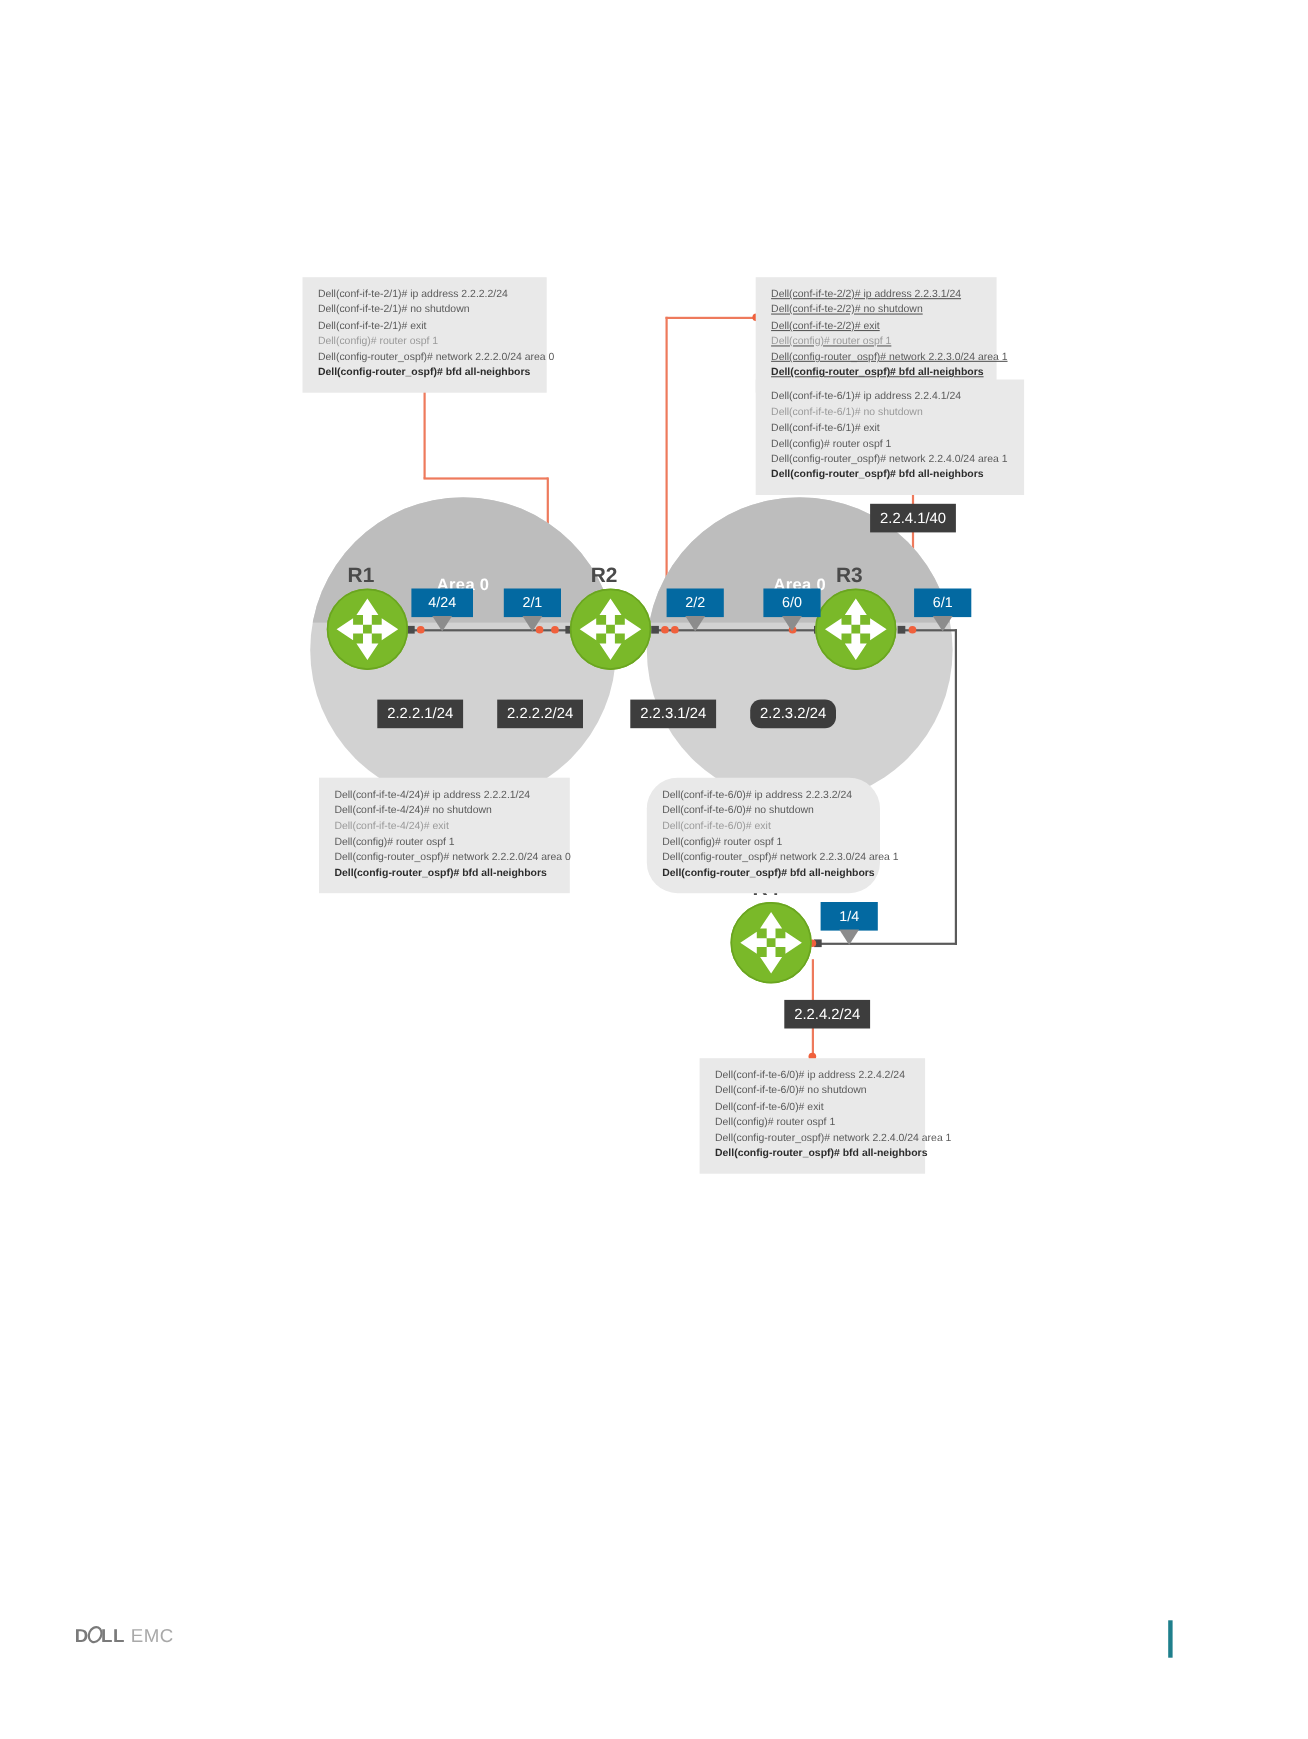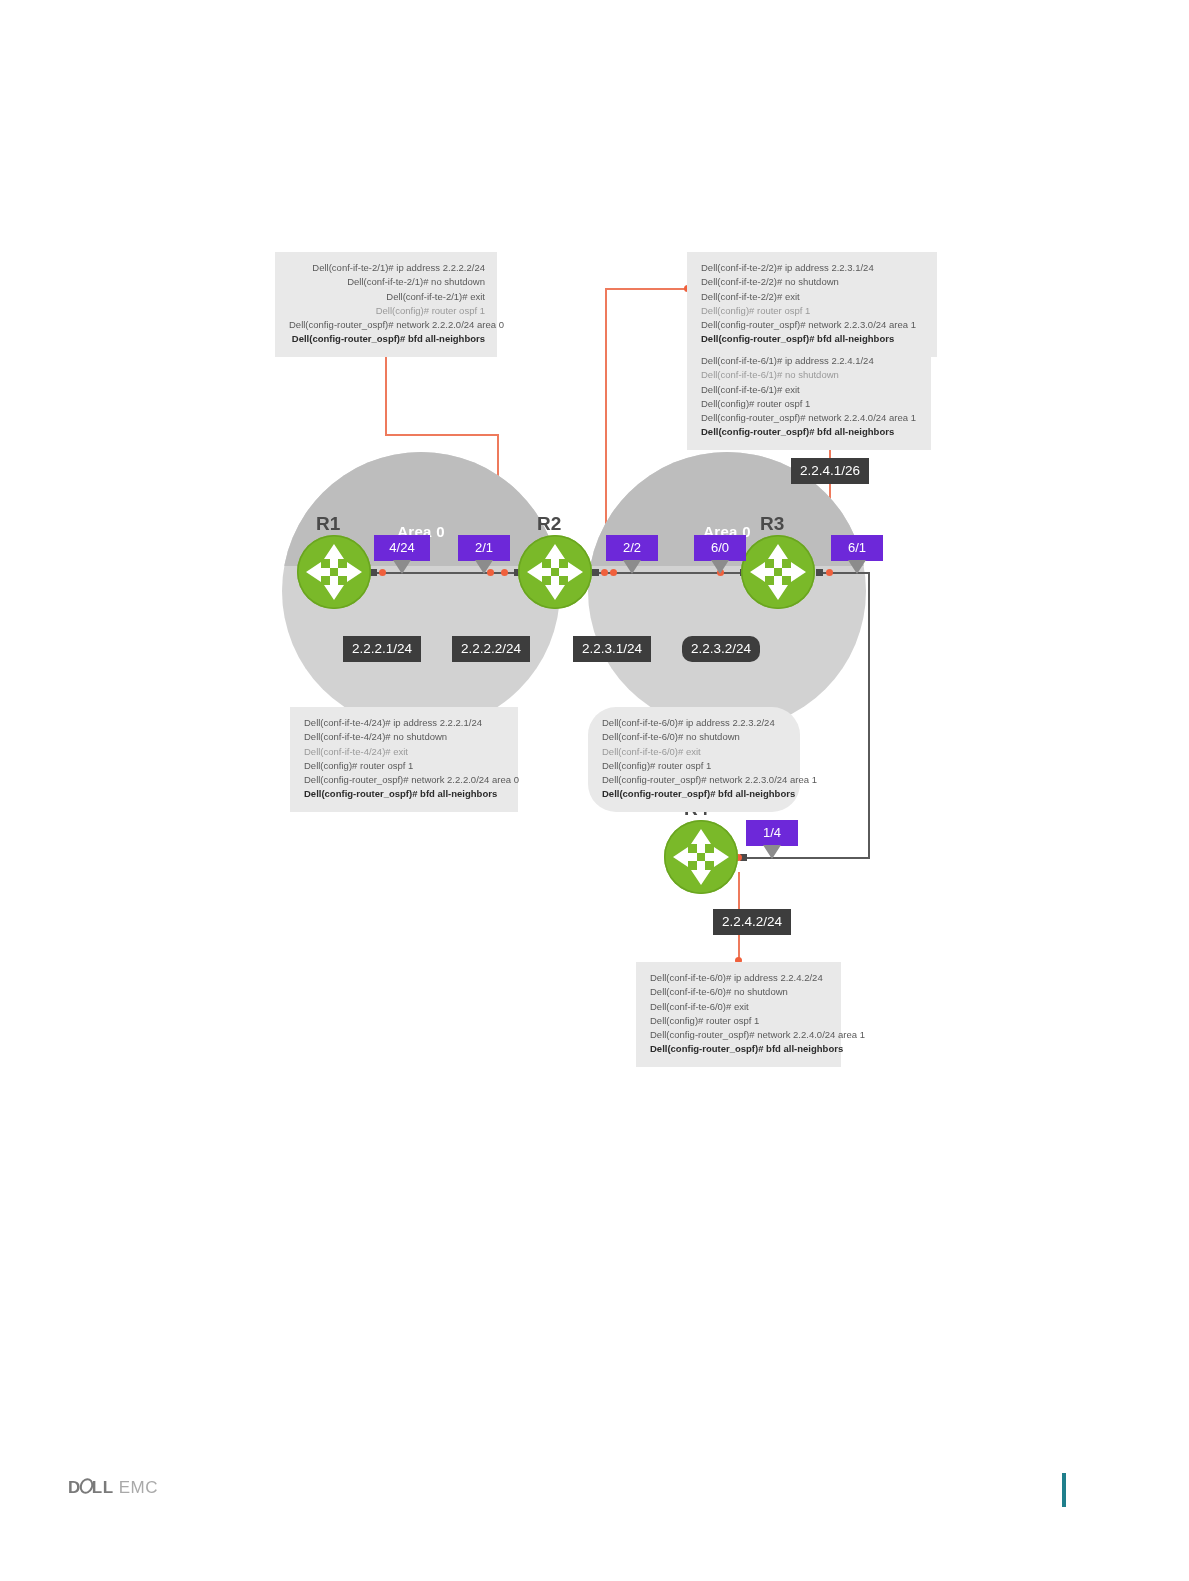--- a/index.html
+++ b/index.html
@@ -68,21 +68,21 @@
   .odot{position:absolute;width:7px;height:7px;border-radius:50%;background:#f0603c;}
 
   
   .lead{position:absolute;background:#ee7a5c;}
   .lead.h{height:1.6px;}
   .lead.v{width:1.6px;}
 
   
   .port{
     position:absolute;
-    background:#6d28d9;
+    background:#0369a1;
     color:#ffffff;
     font-size:13px;
     padding:5px 0 6px 0;
     text-align:center;
     box-sizing:border-box;
   }
   .port .tip{
     position:absolute;left:50%;bottom:-13px;margin-left:-9px;
     width:0;height:0;
     border-left:9px solid transparent;
@@ -256,33 +256,33 @@
   </div>
   <div class="port" style="left:746px;top:820px;width:52px;height:26px;">
     <span>1/4</span>
     <span class="tip"></span>
   </div>
 
   <div class="iptag" style="left:343px;top:636px;">2.2.2.1/24</div>
   <div class="iptag" style="left:452px;top:636px;">2.2.2.2/24</div>
   <div class="iptag" style="left:573px;top:636px;">2.2.3.1/24</div>
   <div class="iptag" style="left:682px;top:636px;border-radius:10px;">2.2.3.2/24</div>
-  <div class="iptag" style="left:791px;top:458px;">2.2.4.1/26</div>
+  <div class="iptag" style="left:791px;top:458px;">2.2.4.1/40</div>
   <div class="iptag" style="left:713px;top:909px;">2.2.4.2/24</div>
 
-  <div class="cfgbox" style="left:275px;top:252px;width:222px;font-size:9.5px;text-align:right;">
+  <div class="cfgbox" style="left:275px;top:252px;width:222px;font-size:9.5px;">
     <span class="ln">Dell(conf-if-te-2/1)# ip address 2.2.2.2/24</span>
     <span class="ln">Dell(conf-if-te-2/1)# no shutdown</span>
     <span class="ln">Dell(conf-if-te-2/1)# exit</span>
     <span class="ln faint">Dell(config)# router ospf 1</span>
     <span class="ln">Dell(config-router_ospf)# network 2.2.2.0/24 area 0</span>
     <span class="ln bold">Dell(config-router_ospf)# bfd all-neighbors</span>
   </div>
 
-  <div class="cfgbox" style="left:687px;top:252px;width:250px;font-size:9.5px;">
+  <div class="cfgbox" style="left:687px;top:252px;width:219px;font-size:9.5px;text-decoration:underline;">
     <span class="ln">Dell(conf-if-te-2/2)# ip address 2.2.3.1/24</span>
     <span class="ln">Dell(conf-if-te-2/2)# no shutdown</span>
     <span class="ln">Dell(conf-if-te-2/2)# exit</span>
     <span class="ln faint">Dell(config)# router ospf 1</span>
     <span class="ln">Dell(config-router_ospf)# network 2.2.3.0/24 area 1</span>
     <span class="ln bold">Dell(config-router_ospf)# bfd all-neighbors</span>
   </div>
 
   <div class="cfgbox" style="left:687px;top:345px;width:244px;font-size:9.5px;">
     <span class="ln">Dell(conf-if-te-6/1)# ip address 2.2.4.1/24</span>

